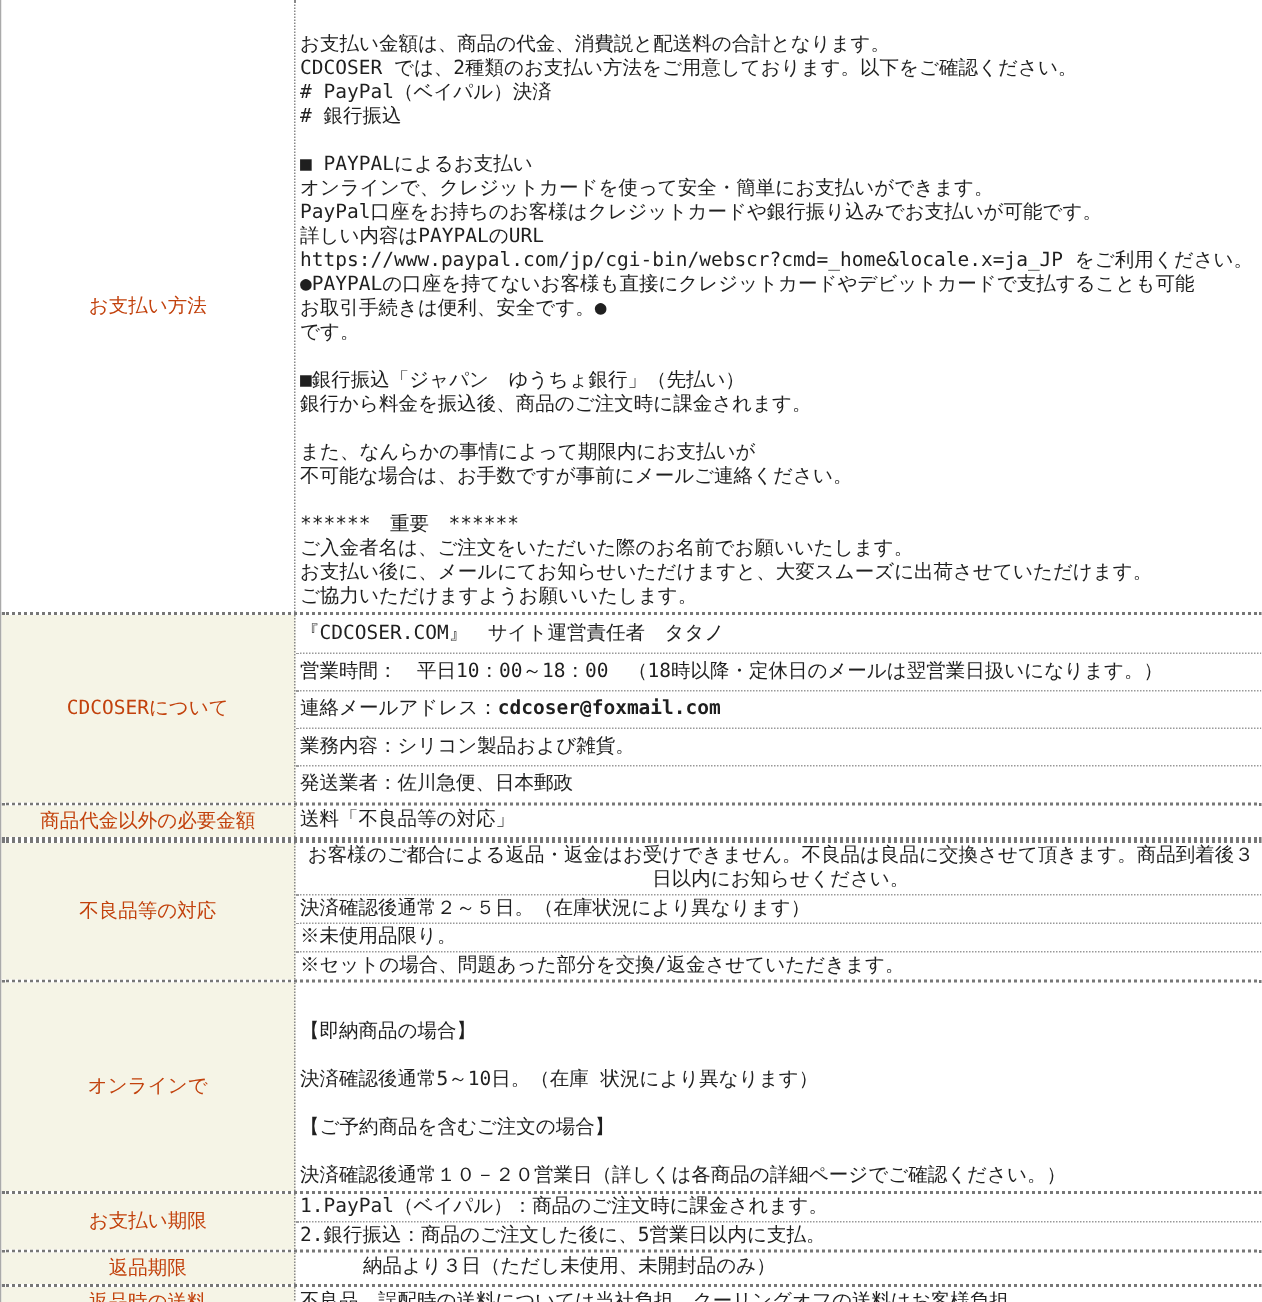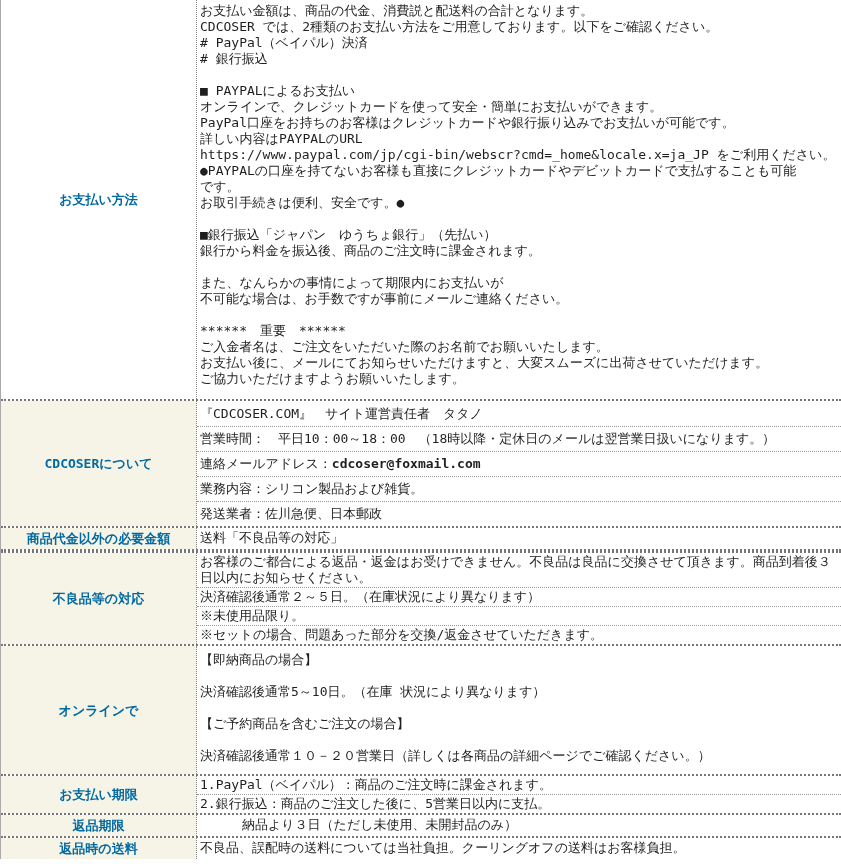--- a/index.html
+++ b/index.html
@@ -12,34 +12,35 @@
   .info-table {
     width:841px;
     border-left:1px solid #aaa;
   }
   .row { display:flex; border-top:2px dotted #777; }
   .row.first { border-top:none; }
   .cell-header {
     width:196px; flex:0 0 196px;
     display:flex; align-items:center; justify-content:center;
     text-align:center;
-    font-weight:bold; color:#0369a1;
+    font-weight:normal; color:#c2410c;
     background:#F5F4E6;
     border-right:1px dotted #888;
     padding:2px 4px;
     line-height:17px;
   }
   .cell-header.white { background:#fff; }
   .cell-content { flex:1 1 auto; min-width:0; overflow:hidden; }
-  .lines-block { padding:3px 0 2px 3px; }
+  .lines-block { padding:3px 0 2px 3px;margin-top:19px; }
   .line { min-height:16px; line-height:16px; white-space:pre-wrap; }
   .subrow {
     display:flex; align-items:center;
     padding:1px 0 1px 3px;
     line-height:16px;
+    text-align:center;
   }
   .subrow + .subrow { border-top:1px dotted #999; }
   .email-bold { font-weight:bold; }
   
   .row-1 .subrow { min-height:25px; }
   .row-2 .subrow { min-height:19px; }
   .row-3 .subrow { min-height:26px; }
   .row-4 .subrow { min-height:16px; }
   .row-4 .subrow:first-child { min-height:33px; }
   .row-5 .lines-block { padding-top:6px; }
@@ -61,22 +62,22 @@
           <div class="line">CDCOSER では、2種類のお支払い方法をご用意しております。以下をご確認ください。</div>
           <div class="line"># PayPal（ベイパル）決済</div>
           <div class="line"># 銀行振込</div>
           <div class="line"></div>
           <div class="line">■ PAYPALによるお支払い</div>
           <div class="line">オンラインで、クレジットカードを使って安全・簡単にお支払いができます。</div>
           <div class="line">PayPal口座をお持ちのお客様はクレジットカードや銀行振り込みでお支払いが可能です。</div>
           <div class="line">詳しい内容はPAYPALのURL</div>
           <div class="line">https://www.paypal.com/jp/cgi-bin/webscr?cmd=_home&amp;locale.x=ja_JP をご利用ください。</div>
           <div class="line">●PAYPALの口座を持てないお客様も直接にクレジットカードやデビットカードで支払することも可能</div>
+          <div class="line">お取引手続きは便利、安全です。●</div>
           <div class="line">です。</div>
-          <div class="line">お取引手続きは便利、安全です。●</div>
           <div class="line"></div>
           <div class="line">■銀行振込「ジャパン　ゆうちょ銀行」（先払い）</div>
           <div class="line">銀行から料金を振込後、商品のご注文時に課金されます。</div>
           <div class="line"></div>
           <div class="line">また、なんらかの事情によって期限内にお支払いが</div>
           <div class="line">不可能な場合は、お手数ですが事前にメールご連絡ください。</div>
           <div class="line"></div>
           <div class="line">******　重要　******</div>
           <div class="line">ご入金者名は、ご注文をいただいた際のお名前でお願いいたします。</div>
           <div class="line">お支払い後に、メールにてお知らせいただけますと、大変スムーズに出荷させていただけます。</div>

